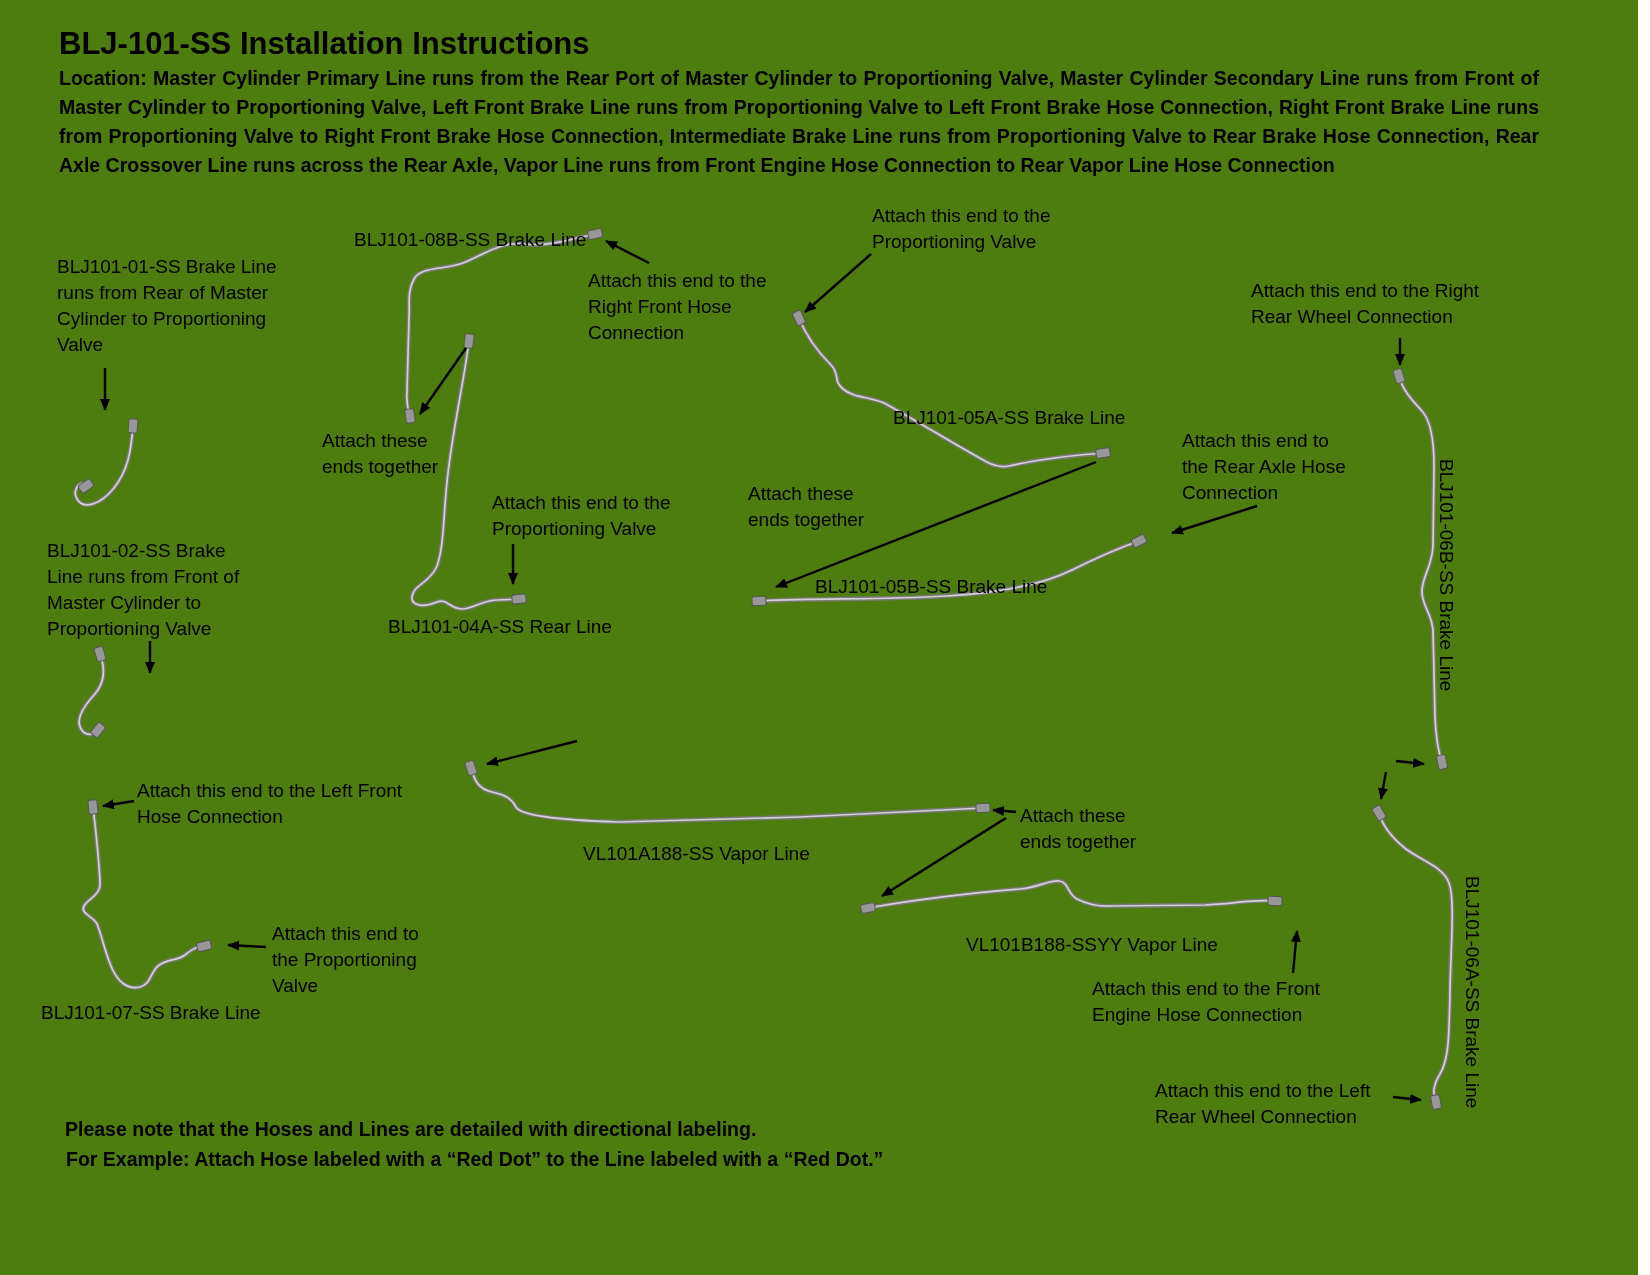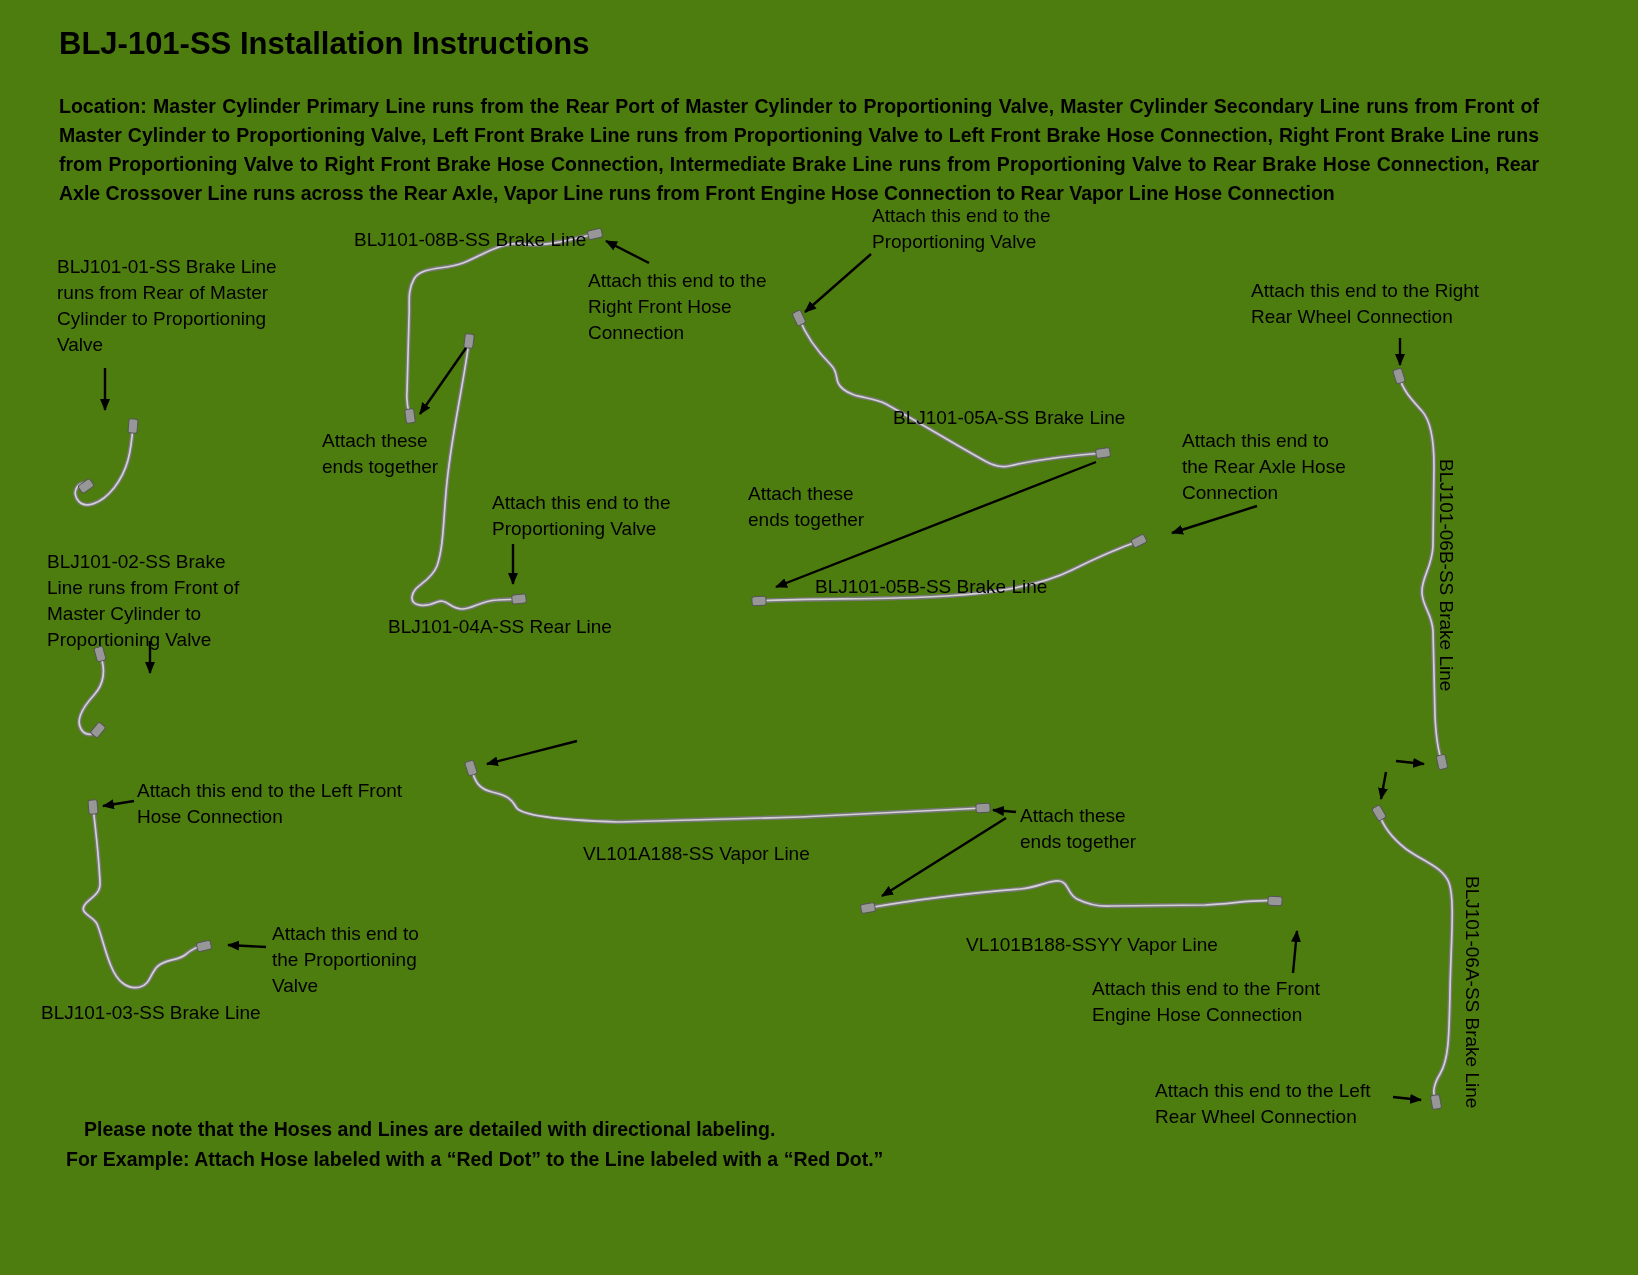--- a/index.html
+++ b/index.html
@@ -1,21 +1,21 @@
 <!DOCTYPE html>
 <html><head>
 <meta charset="utf-8">
 <style>
   *{margin:0;padding:0;box-sizing:border-box}
   html,body{background:#ffffff}
   body{font-family:"Liberation Sans",sans-serif;color:#000}
   .page{position:relative;width:1638px;height:1275px;background:#4d7c0f;overflow:hidden}
   .art{position:absolute;left:0;top:0;width:1650px;height:1275px}
   .title{position:absolute;left:59px;top:26px;font-size:31px;font-weight:bold}
-  .location{position:absolute;left:59px;top:92px;width:1480px;font-size:19.5px;font-weight:bold;line-height:29px;text-align:justify}
+  .location{position:absolute;left:59px;top:64px;width:1480px;font-size:19.5px;font-weight:bold;line-height:29px;text-align:justify}
   .lbl{position:absolute;font-size:19px;line-height:26px}
   .nowrap{white-space:nowrap}
   .vert{transform:rotate(90deg);transform-origin:0 0;white-space:nowrap}
   .note{position:absolute;font-size:19.5px;font-weight:bold;white-space:nowrap}
   .tube-o{fill:none;stroke:#787878;stroke-width:4.4;stroke-linecap:round;stroke-linejoin:round}
   .tube-i{fill:none;stroke:#d2d2d2;stroke-width:1.7;stroke-linecap:round;stroke-linejoin:round}
   .fit{fill:#979797;stroke:#555;stroke-width:1}
   .arrow{stroke:#000;stroke-width:2.4}
 </style>
 </head>
@@ -137,22 +137,22 @@
       <line class="arrow" x1="1396" y1="761" x2="1424" y2="764" marker-end="url(#ah)"></line>
       <line class="arrow" x1="1293" y1="973" x2="1297" y2="931" marker-end="url(#ah)"></line>
       <line class="arrow" x1="1393" y1="1097" x2="1421" y2="1100" marker-end="url(#ah)"></line>
     </g>
   </svg>
 
   <h1 class="title">BLJ-101-SS Installation Instructions</h1>
   <p class="location">Location: Master Cylinder Primary Line runs from the Rear Port of Master Cylinder to Proportioning Valve, Master Cylinder Secondary Line runs from Front of Master Cylinder to Proportioning Valve, Left Front Brake Line runs from Proportioning Valve to Left Front Brake Hose Connection, Right Front Brake Line runs from Proportioning Valve to Right Front Brake Hose Connection, Intermediate Brake Line runs from Proportioning Valve to Rear Brake Hose Connection, Rear Axle Crossover Line runs across the Rear Axle, Vapor Line runs from Front Engine Hose Connection to Rear Vapor Line Hose Connection</p>
 
   <div class="lbl" style="left:57px;top:254px;width:234px">BLJ101-01-SS Brake Line runs from Rear of Master Cylinder to Proportioning Valve</div>
-  <div class="lbl" style="left:47px;top:549px;width:198px">BLJ101-02-SS Brake Line runs from Front of Master Cylinder to Proportioning Valve</div>
-  <div class="lbl nowrap" style="left:41px;top:1000px">BLJ101-03-SS Brake Line</div>
+  <div class="lbl" style="left:47px;top:538px;width:198px">BLJ101-02-SS Brake Line runs from Front of Master Cylinder to Proportioning Valve</div>
+  <div class="lbl nowrap" style="left:41px;top:1000px">BLJ101-07-SS Brake Line</div>
   <div class="lbl nowrap" style="left:354px;top:227px">BLJ101-08B-SS Brake Line</div>
   <div class="lbl nowrap" style="left:388px;top:614px">BLJ101-04A-SS Rear Line</div>
   <div class="lbl nowrap" style="left:893px;top:405px">BLJ101-05A-SS Brake Line</div>
   <div class="lbl nowrap" style="left:815px;top:574px">BLJ101-05B-SS Brake Line</div>
   <div class="lbl vert" style="left:1459px;top:459px">BLJ101-06B-SS Brake Line</div>
   <div class="lbl vert" style="left:1485px;top:876px">BLJ101-06A-SS Brake Line</div>
   <div class="lbl nowrap" style="left:583px;top:841px">VL101A188-SS Vapor Line</div>
   <div class="lbl nowrap" style="left:966px;top:932px">VL101B188-SSYY Vapor Line</div>
 
   <div class="lbl" style="left:872px;top:203px;width:198px">Attach this end to the Proportioning Valve</div>
@@ -161,16 +161,16 @@
   <div class="lbl" style="left:322px;top:428px;width:130px">Attach these ends together</div>
   <div class="lbl" style="left:492px;top:490px;width:198px">Attach this end to the Proportioning Valve</div>
   <div class="lbl" style="left:748px;top:481px;width:130px">Attach these ends together</div>
   <div class="lbl" style="left:1182px;top:428px;width:176px">Attach this end to the Rear Axle Hose Connection</div>
   <div class="lbl" style="left:137px;top:778px;width:300px">Attach this end to the Left Front Hose Connection</div>
   <div class="lbl" style="left:272px;top:921px;width:172px">Attach this end to the Proportioning Valve</div>
   <div class="lbl" style="left:1020px;top:803px;width:130px">Attach these ends together</div>
   <div class="lbl" style="left:1092px;top:976px;width:258px">Attach this end to the Front Engine Hose Connection</div>
   <div class="lbl" style="left:1155px;top:1078px;width:248px">Attach this end to the Left Rear Wheel Connection</div>
 
-  <div class="note" style="left:84px;top:1118px">Please note that the Hoses and Lines are detailed with directional labeling.</div>
+  <div class="note" style="left:65px;top:1118px">Please note that the Hoses and Lines are detailed with directional labeling.</div>
   <div class="note" style="left:66px;top:1148px">For Example: Attach Hose labeled with a “Red Dot” to the Line labeled with a “Red Dot.”</div>
 
 </div>
 
 </body></html>

